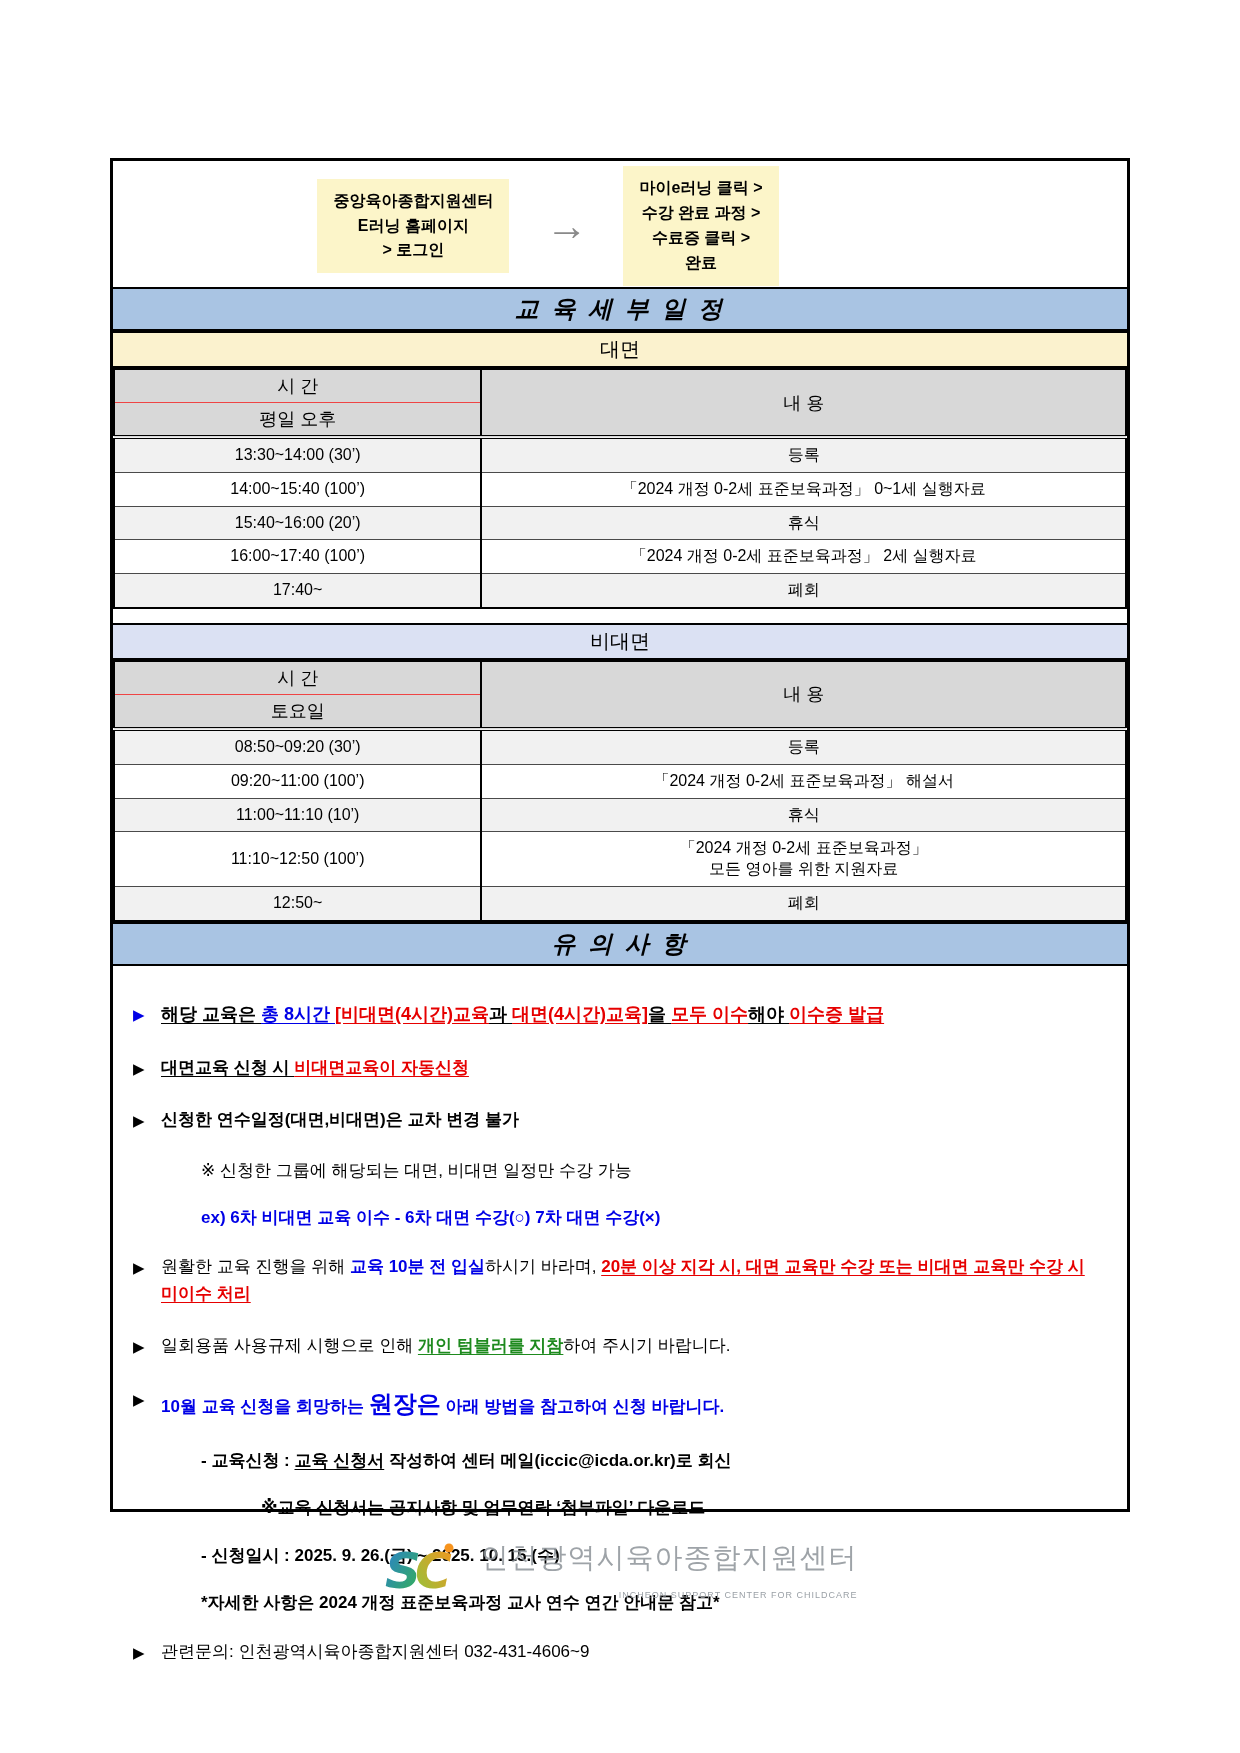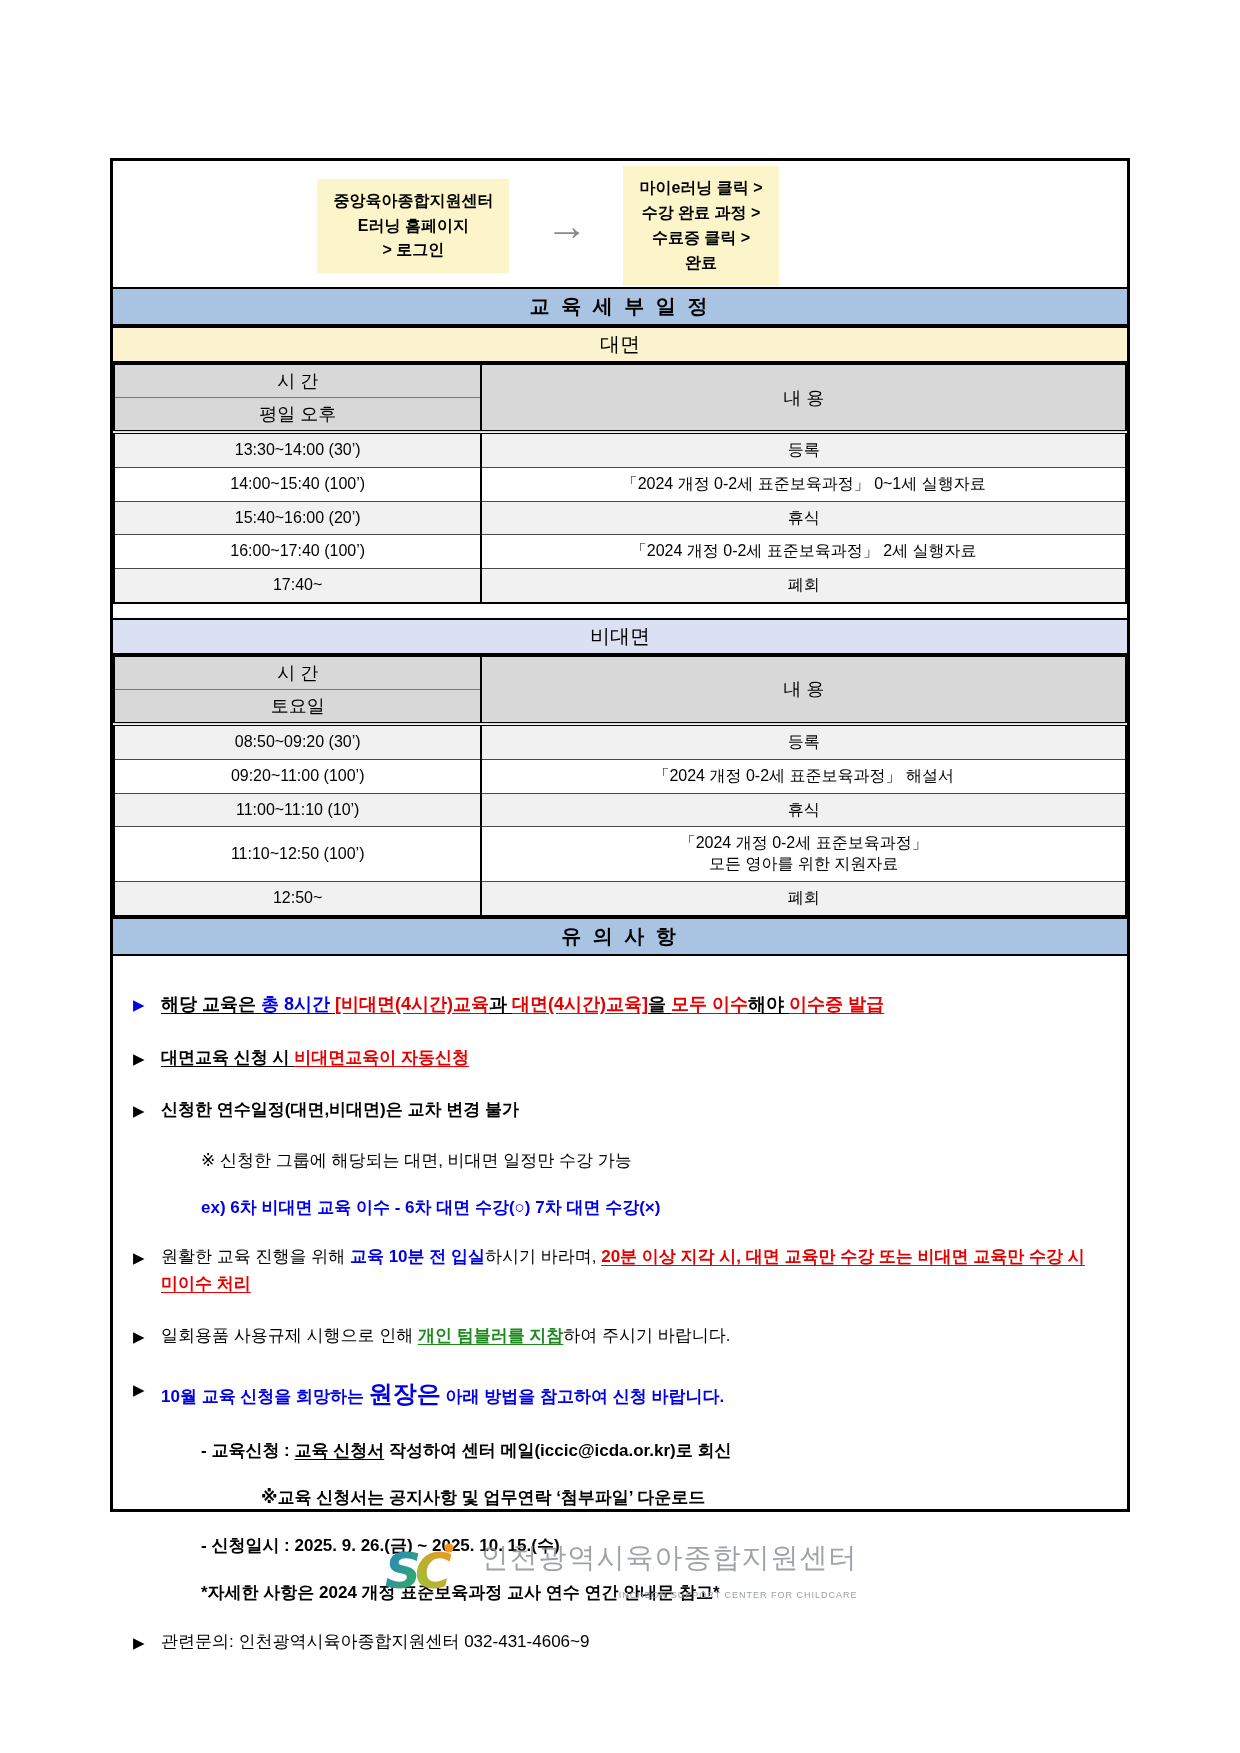--- a/index.html
+++ b/index.html
@@ -9,21 +9,21 @@
   .main-box{position:absolute;left:110px;top:158px;width:1020px;height:1354px;border:3px solid #000;box-sizing:border-box;background:#fff;}
 
   
   .flow{height:126px;display:flex;align-items:center;justify-content:center;gap:36px;position:relative;left:-72px;box-sizing:border-box;padding-top:4px;}
   .flow-box{background:var(--color-box_yellow,#fcf5c9);font-weight:700;font-size:16px;text-align:center;line-height:1.55;padding:10px 16px;}
   .flow-box div{white-space:nowrap;}
   .flow-arrow{font-size:42px;color:#8a8a8a;line-height:1;font-weight:400;}
 
   
   .band{text-align:center;border-top:2px solid #000;border-bottom:2px solid #000;box-sizing:border-box;}
-  .band-title{background:var(--color-band_blue,#a9c4e3);font-size:20px;font-weight:700;letter-spacing:3px;padding:4px 0;}
+  .band-title{background:var(--color-band_blue,#a9c4e3);font-size:24px;font-weight:700;letter-spacing:3px;padding:4px 0;font-style:italic;}
   .band-sub{font-size:20px;padding:3px 16px;}
   .band-yellow{background:var(--color-band_yellow,#fbf2ce);}
   .band-lav{background:var(--color-band_lavender,#dbe1f3);}
 
   
   table.sched{width:100%;border-collapse:collapse;table-layout:fixed;border:2px solid #000;}
   .sched th,.sched td{border:1px solid #4a4a4a;}
   .sched col.c-time{width:36.3%;}
   .sched thead th{background:var(--color-header_gray,#d8d8d8);font-weight:400;font-size:18px;border-bottom:4px double #000;border-right:2px solid #000;padding:0;}
   .sched thead th.th-content{border-right:1px solid #0f172a;vertical-align:middle;padding:6px 0;}

